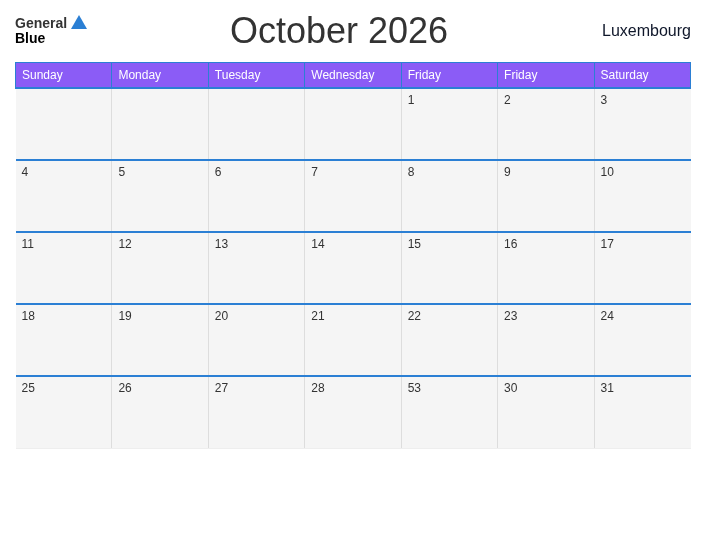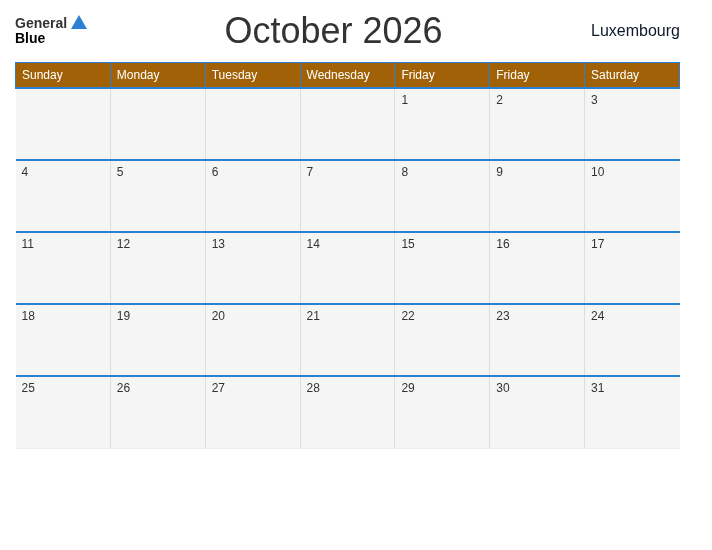--- a/index.html
+++ b/index.html
@@ -7,21 +7,21 @@
       font-family: Arial, sans-serif;
       background: #fff;
       width: 712px;
       height: 550px;
       overflow: hidden;
     }
     .calendar-container {
       width: 712px;
       height: 550px;
       background: #fff;
-      padding: 10px 32px 15px 15px;
+      padding: 10px 21px 15px 15px;
     }
     .header {
       display: flex;
       align-items: center;
       justify-content: space-between;
       margin-bottom: 10px;
     }
     .logo {
       display: flex;
       align-items: center;
@@ -59,21 +59,21 @@
       font-size: 16px;
       color: #0f172a;
       min-width: 100px;
       text-align: right;
     }
     .calendar-table {
       width: 100%;
       border-collapse: collapse;
     }
     .calendar-table thead tr th {
-      background-color: #a16207;
+      background-color: #8b5cf6;
       color: #fff;
       font-size: 12px;
       font-weight: normal;
       padding: 5px 6px;
       text-align: left;
       border: 1px solid #2b7fd4;
     }
     .calendar-table tbody tr {
       border-top: 2px solid #2b7fd4;
     }
@@ -168,19 +168,19 @@
           <td><span class="day-number">21</span></td>
           <td><span class="day-number">22</span></td>
           <td><span class="day-number">23</span></td>
           <td><span class="day-number">24</span></td>
         </tr>
         <tr>
           <td><span class="day-number">25</span></td>
           <td><span class="day-number">26</span></td>
           <td><span class="day-number">27</span></td>
           <td><span class="day-number">28</span></td>
-          <td><span class="day-number">29</span></td>
+          <td><span class="day-number">53</span></td>
           <td><span class="day-number">30</span></td>
           <td><span class="day-number">31</span></td>
         </tr>
       </tbody>
   </table>
 </div>
 
 </body></html>

